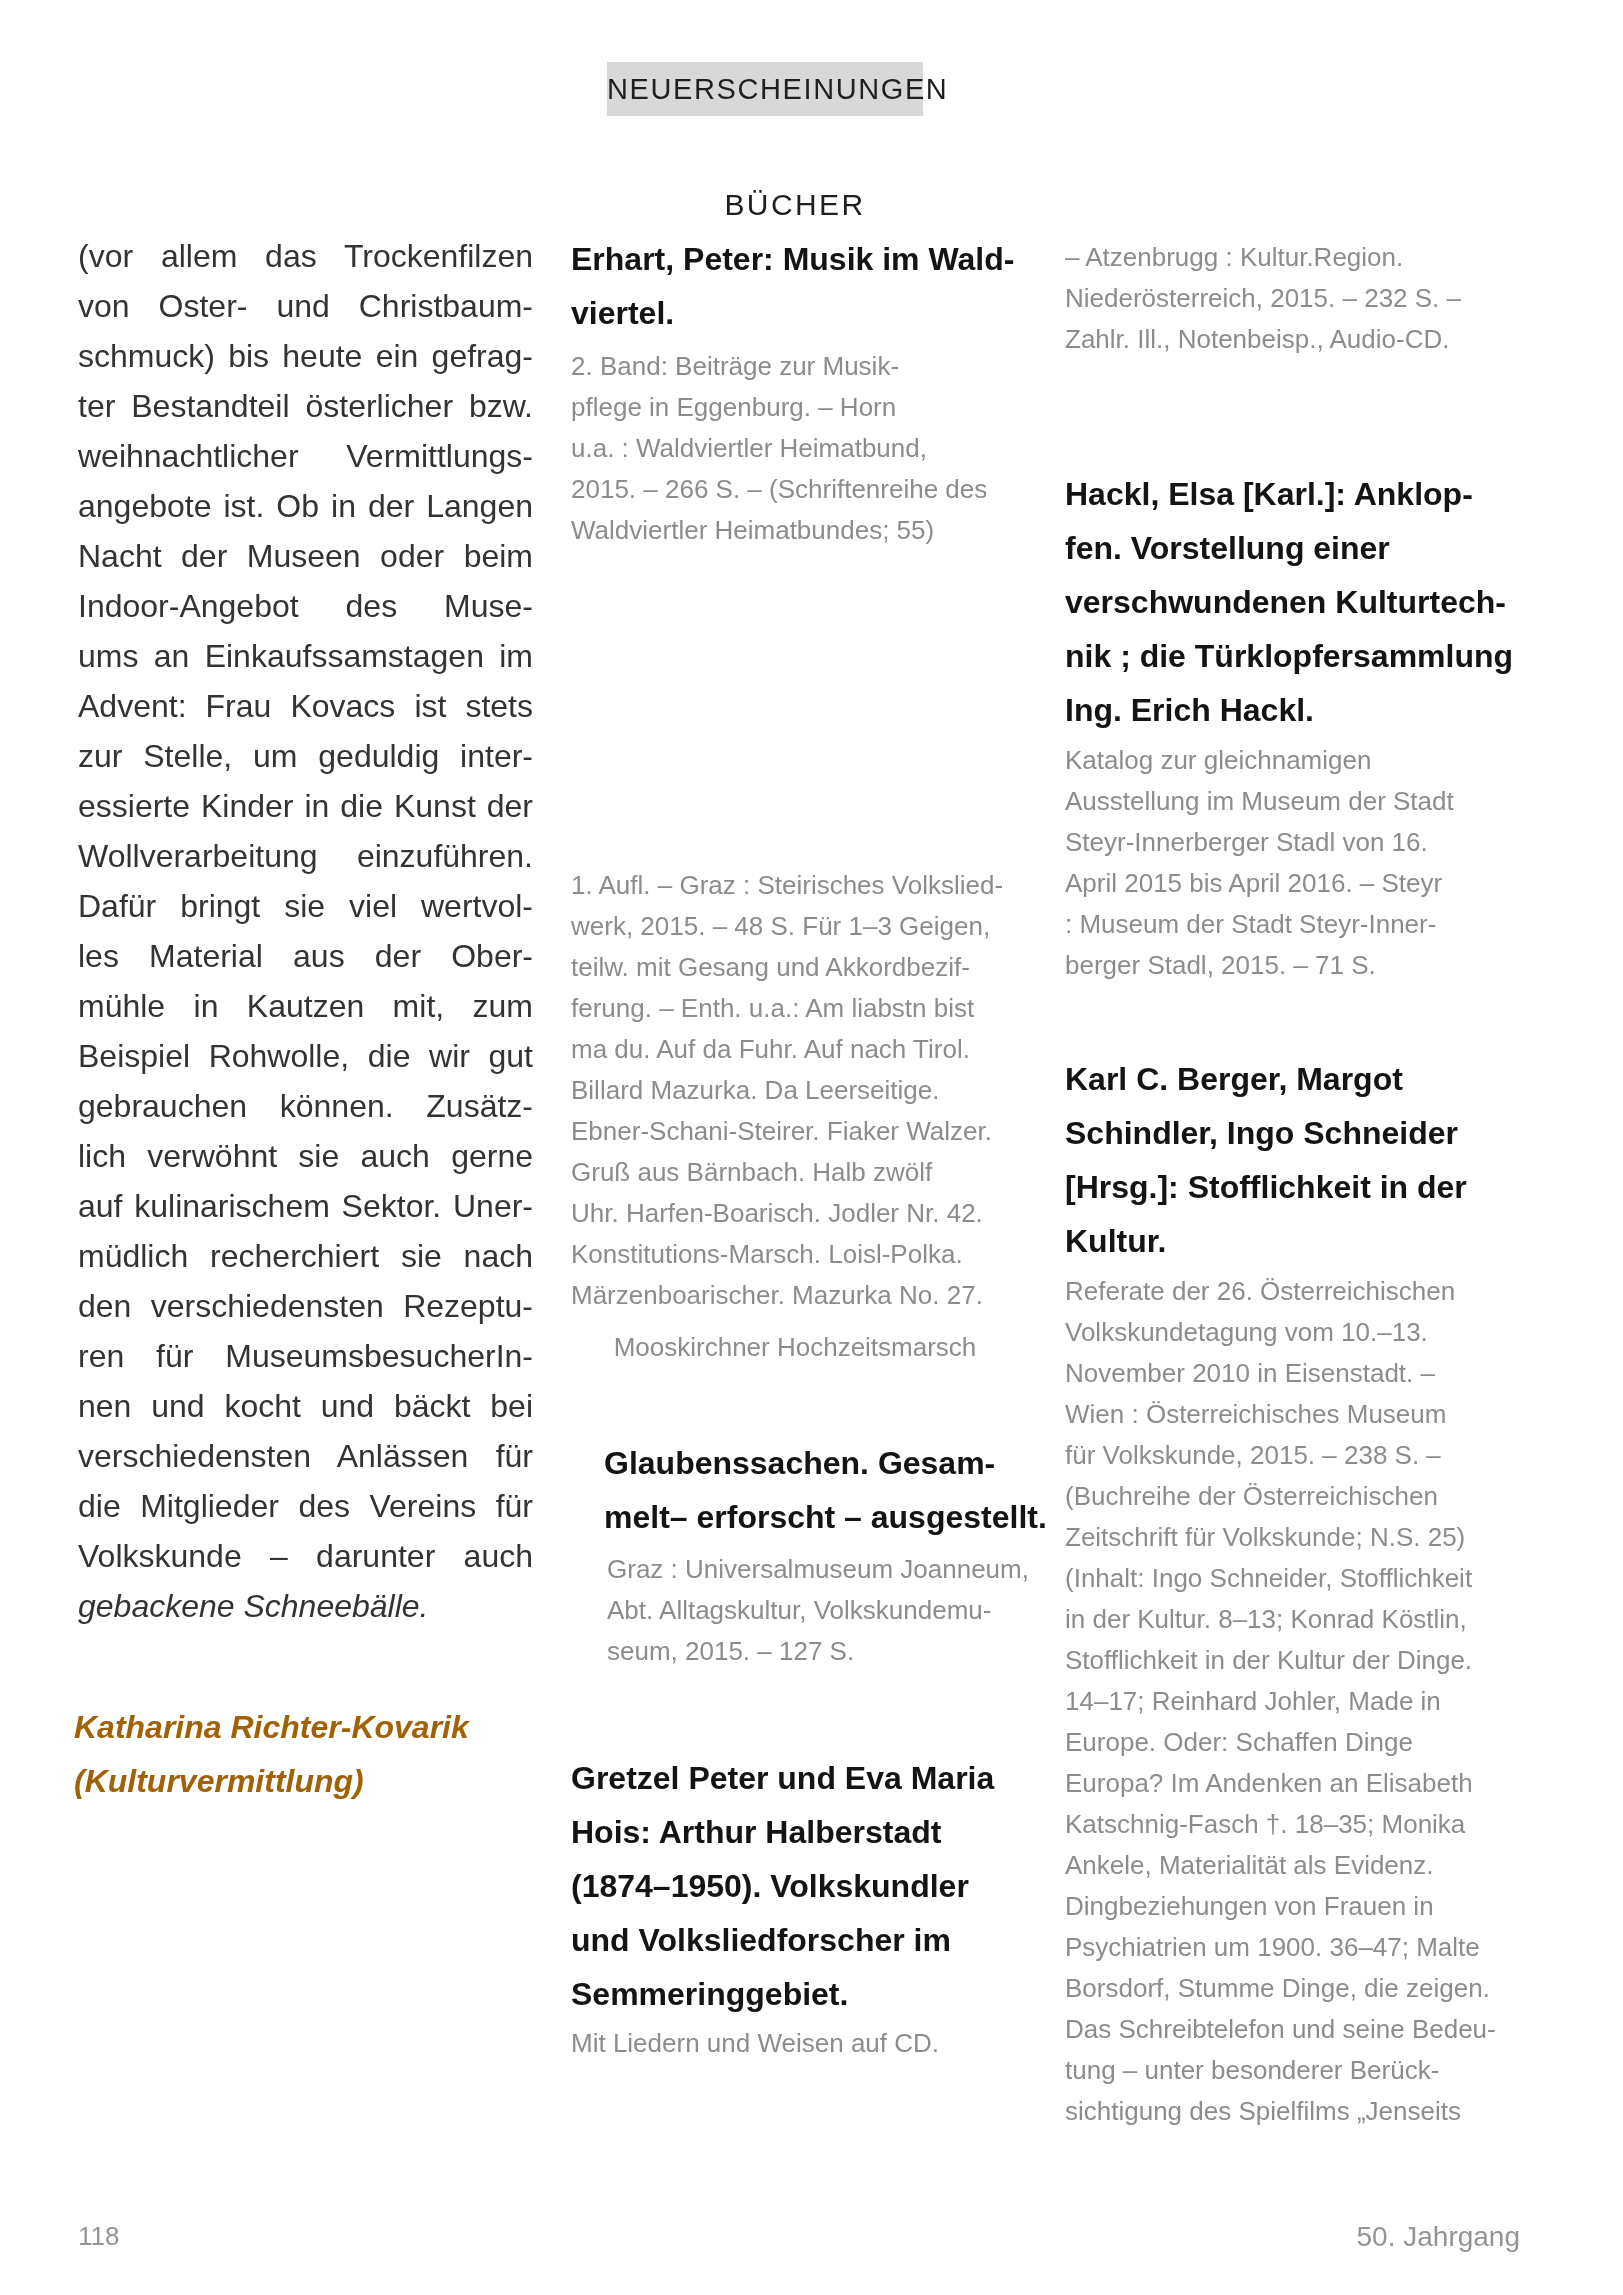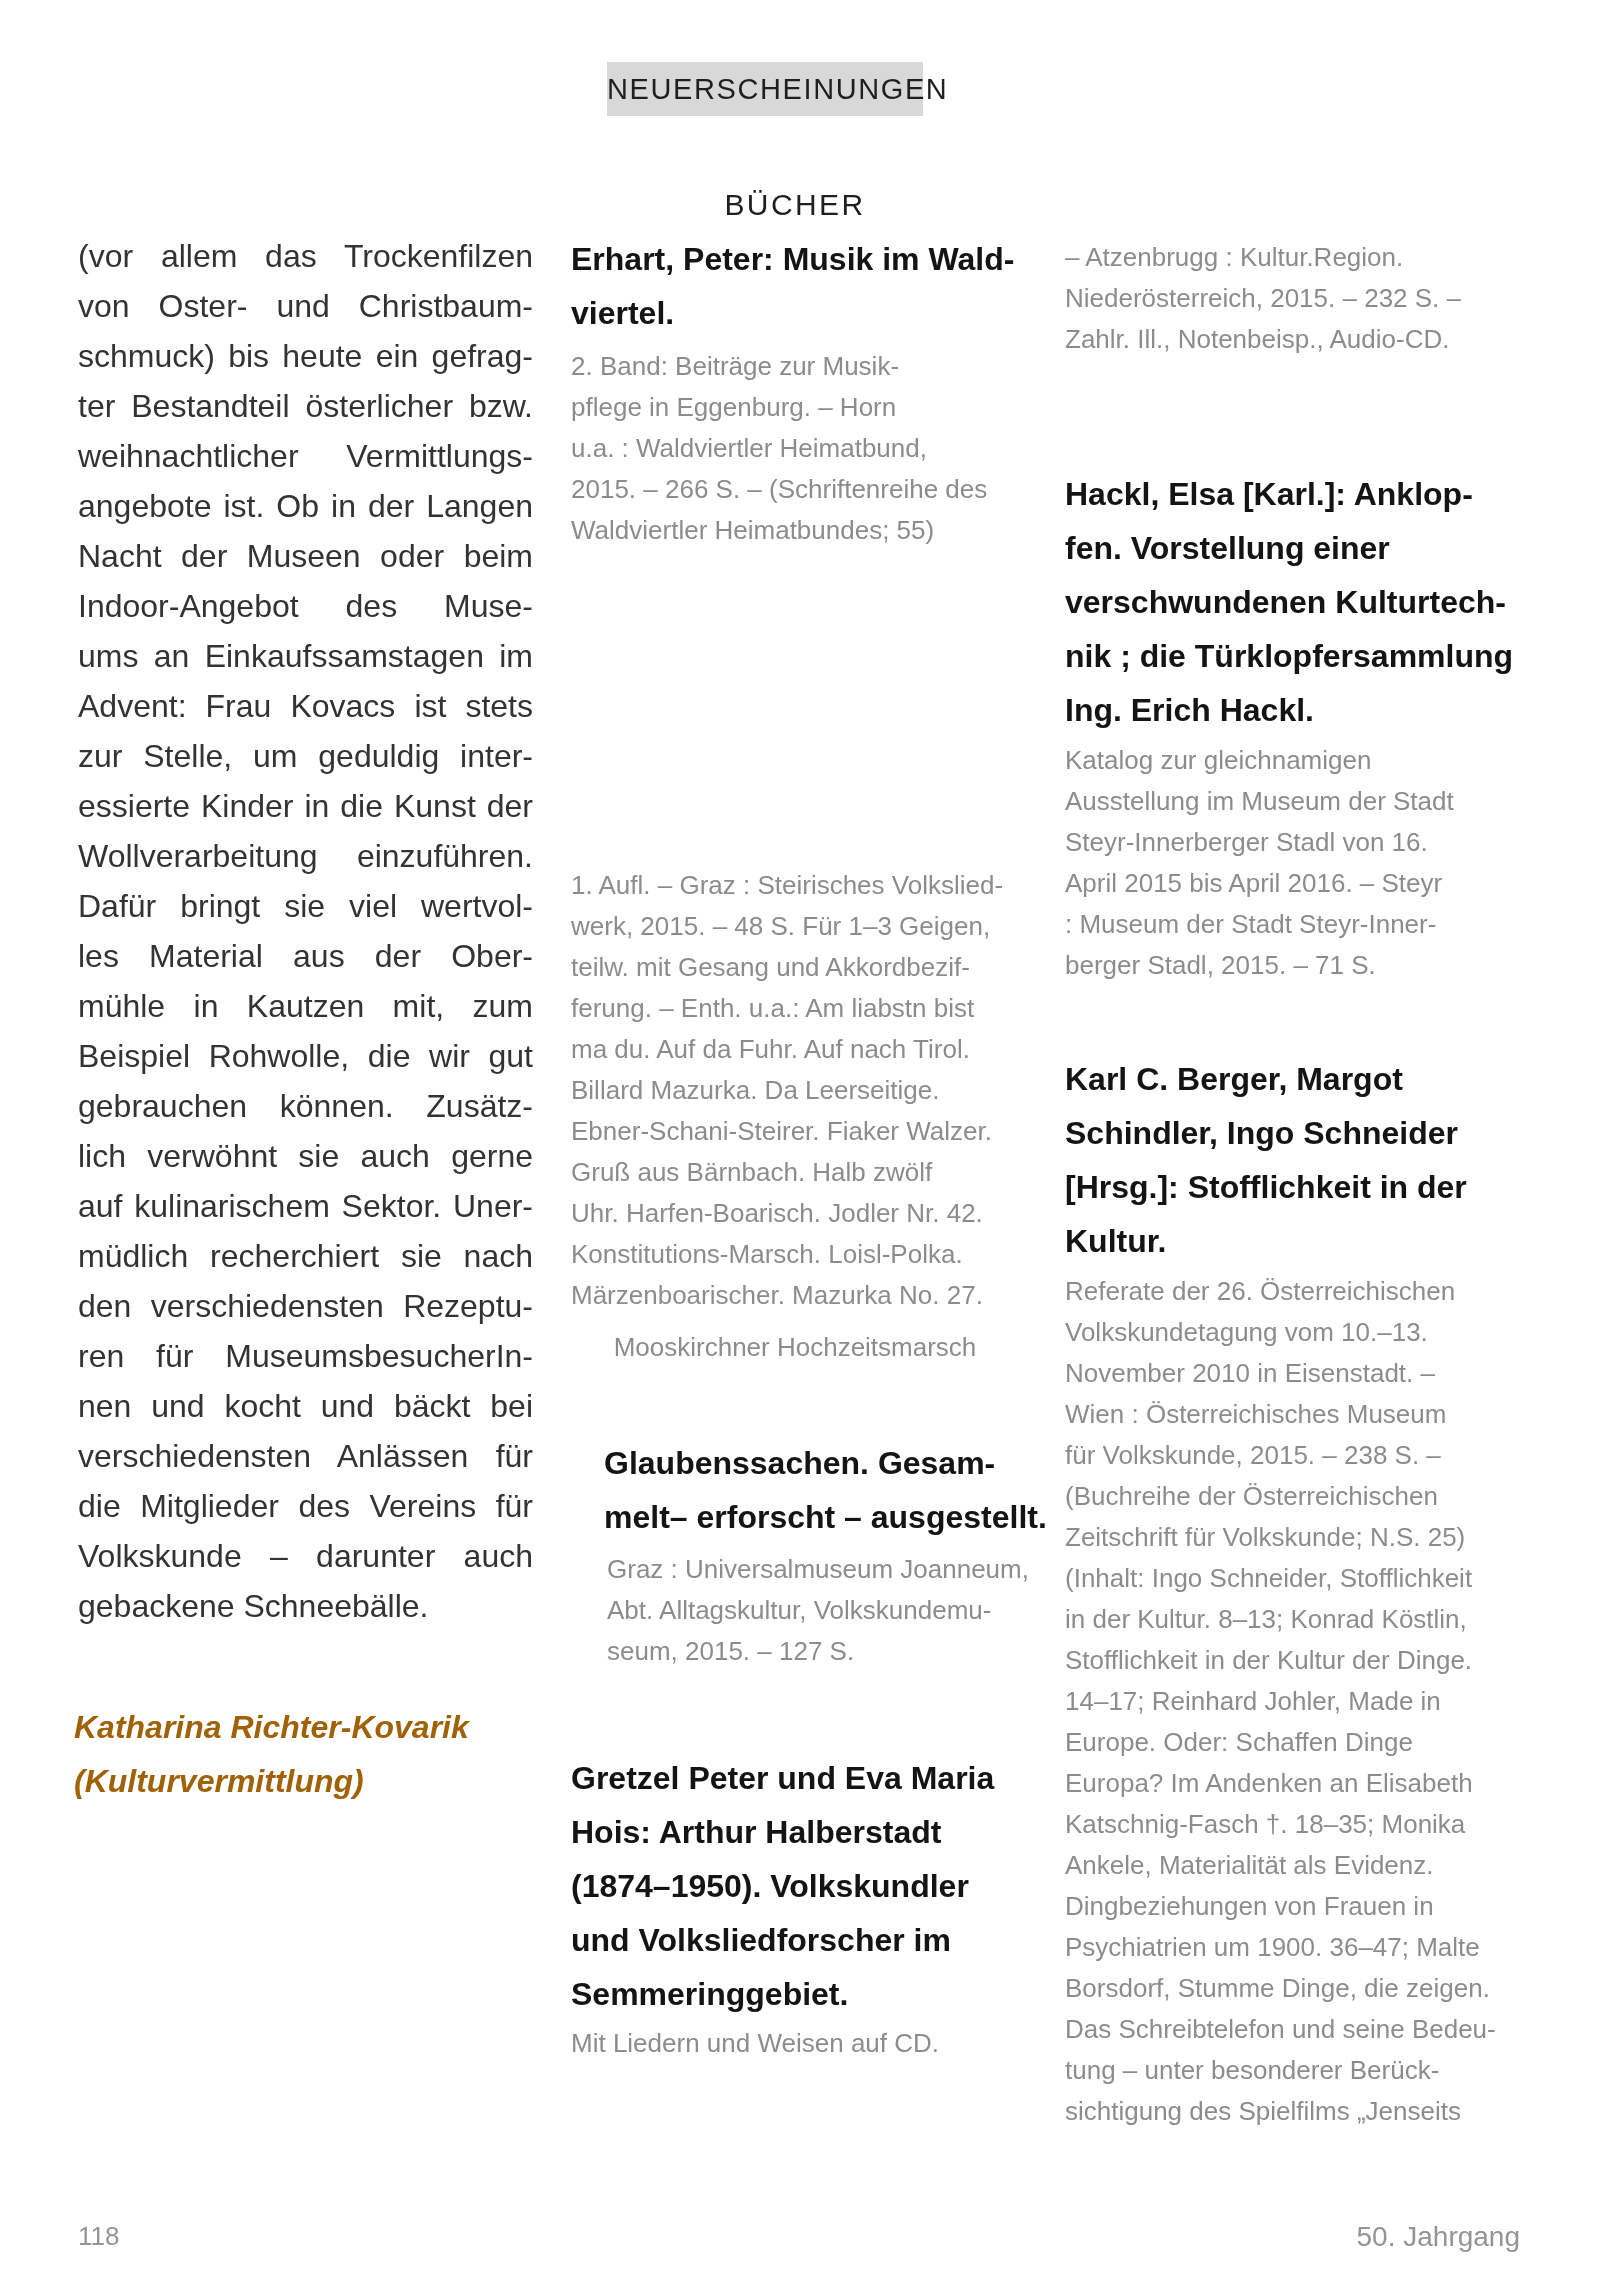--- a/index.html
+++ b/index.html
@@ -30,21 +30,21 @@
   .block { position:absolute; }
   .block .line { white-space:nowrap; }
 
   
   .narrative { left:78px; top:231px; width:455px;
     font-size:32px; line-height:50px; color:#333333; }
   .narrative .line {
     white-space:normal;
     text-align:justify; text-align-last:justify;
   }
-  .narrative .line:last-child { text-align-last:left; }
+  .narrative .line:last-child { text-align-last:left;font-style:italic; }
 
   .signature { left:74px; top:1700px; width:455px;
     font-size:32px; line-height:54px; color:#a16207;
     font-weight:bold; font-style:italic; }
 
   
   .bib-heading { font-size:32px; line-height:54px; font-weight:bold; color:#141414; }
   .bib-body    { font-size:26px; line-height:41px; font-weight:400; color:#8c8c8c; }
 
   

